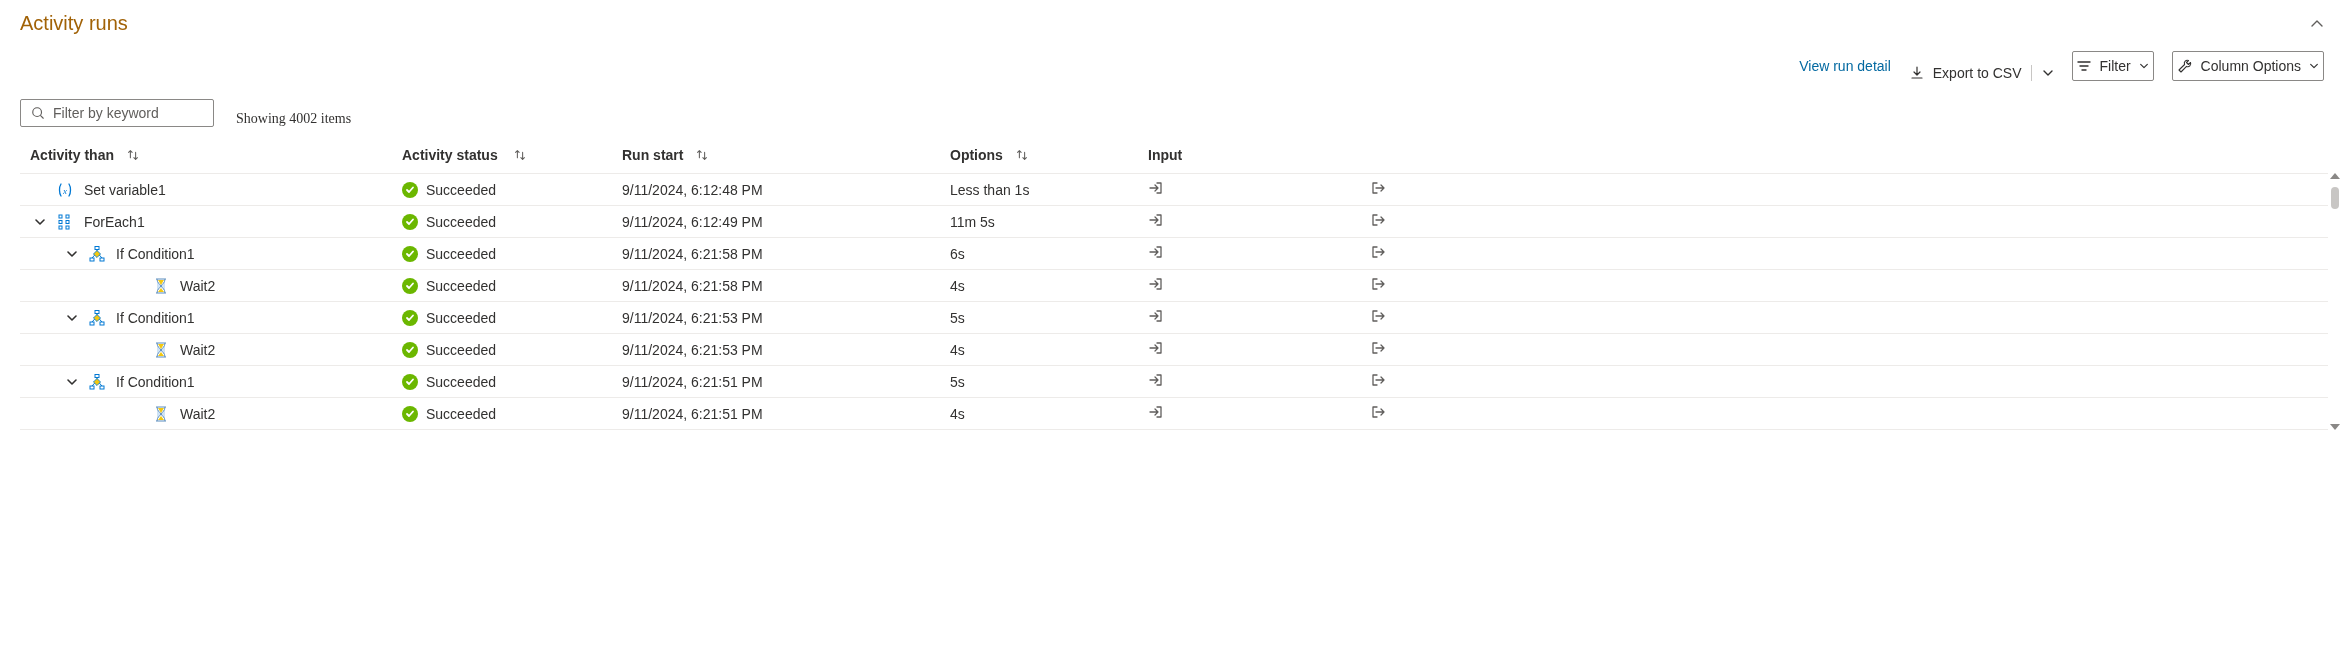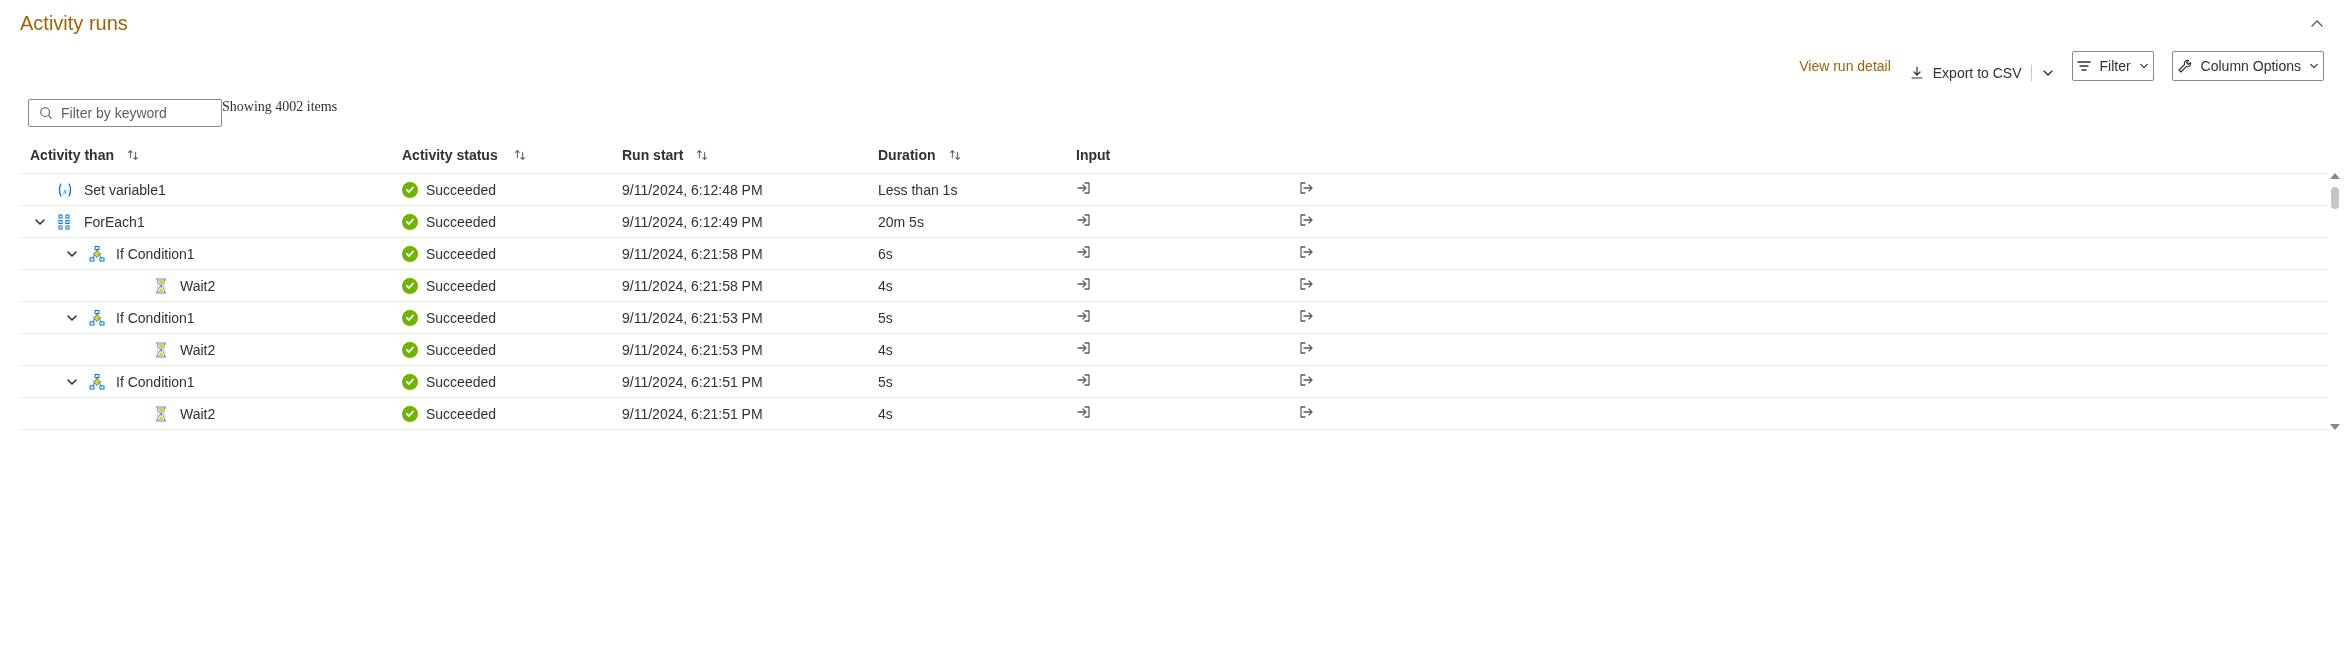--- a/index.html
+++ b/index.html
@@ -28,21 +28,21 @@
     }
     .toolbar-row {
       display: flex;
       align-items: center;
       justify-content: flex-end;
       gap: 18px;
       margin-bottom: 18px;
       padding-right: 4px;
     }
     .link-teal {
-      color: #a16207;
+      color: #0369a1;
       cursor: pointer;
       font-size: 14px;
     }
     .export-group {
       display: flex;
       align-items: center;
       gap: 8px;
       color: #323130;
       cursor: pointer;
       margin-top: 13px;
@@ -60,23 +60,23 @@
       padding: 6px 4px;
       border: 1px solid #8a8886;
       border-radius: 2px;
       background: #fff;
       cursor: pointer;
       font-size: 14px;
       color: #323130;
     }
     .filter-row {
       display: flex;
-      align-items: flex-start;
+      align-items: flex-end;
+      gap: 22px;
       margin-bottom: 12px;
-      margin-left: 8px;
     }
     .search-box {
       display: flex;
       align-items: center;
       gap: 8px;
       border: 1px solid #8a8886;
       border-radius: 2px;
       padding: 5px 10px;
       width: 194px;
     }
@@ -93,21 +93,21 @@
     .table-container { position: relative; }
     .col-headers {
       display: flex;
       padding: 8px 0 10px 10px;
       font-weight: 600;
       font-size: 14px;
       color: #323130;
     }
     .col-activity { width: 372px; display:flex; align-items:center; gap:12px;}
     .col-status   { width: 220px; display:flex; align-items:center; gap:15px;text-align:right;}
-    .col-start    { width: 256px; display:flex; align-items:center; gap:12px;}
+    .col-start    { width: 328px; display:flex; align-items:center; gap:12px;}
     .col-duration { width: 198px; display:flex; align-items:center; gap:12px;}
     .col-input    { width: 222px; }
     .col-output   { flex: 1; }
 
     .sort-icon { color: #605e5c; display:inline-flex; }
 
     .rows { border-top: 1px solid #edebe9; }
     .row {
       display: flex;
       align-items: center;
@@ -249,21 +249,21 @@
     </div>
     <div class="col-start">
       <span>Run start</span>
       <span class="sort-icon">
         <svg width="14" height="14" viewBox="0 0 16 16">
             <path d="M5 11V3m0 0L3 5m2-2l2 2M11 5v8m0 0l-2-2m2 2l2-2" stroke="#605e5c" stroke-width="1.2" fill="none" stroke-linecap="round" stroke-linejoin="round"></path>
           </svg>
       </span>
     </div>
     <div class="col-duration">
-      <span>Duration</span>
+      <span>Options</span>
       <span class="sort-icon">
         <svg width="14" height="14" viewBox="0 0 16 16">
             <path d="M5 11V3m0 0L3 5m2-2l2 2M11 5v8m0 0l-2-2m2 2l2-2" stroke="#605e5c" stroke-width="1.2" fill="none" stroke-linecap="round" stroke-linejoin="round"></path>
           </svg>
       </span>
     </div>
     <div class="col-input"><span>Input</span></div>
   </div>
 
   <div class="rows" id="rows">
@@ -332,21 +332,21 @@
           <div class="status-cell">
             <span class="check-circle">
               <svg width="10" height="10" viewBox="0 0 10 10">
                 <path d="M2 5l2 2 4-4.5" stroke="#fff" stroke-width="1.8" fill="none" stroke-linecap="round" stroke-linejoin="round"></path>
               </svg>
             </span>
             <span>Succeeded</span>
           </div>
         </div>
         <div class="col-start">9/11/2024, 6:12:49 PM</div>
-        <div class="col-duration">20m 5s</div>
+        <div class="col-duration">11m 5s</div>
         <div class="col-input"><span class="io-icon">
             <svg width="16" height="16" viewBox="0 0 16 16">
               <path d="M9 3h4v10H9M2 8h8m0 0L7 5m3 3l-3 3" stroke="#605e5c" stroke-width="1.3" fill="none" stroke-linecap="round" stroke-linejoin="round"></path>
             </svg>
           </span></div>
         <div class="col-output"><span class="io-icon">
             <svg width="16" height="16" viewBox="0 0 16 16">
               <path d="M7 3H3v10h4M6 8h8m0 0l-3-3m3 3l-3 3" stroke="#605e5c" stroke-width="1.3" fill="none" stroke-linecap="round" stroke-linejoin="round"></path>
             </svg>
           </span></div>

